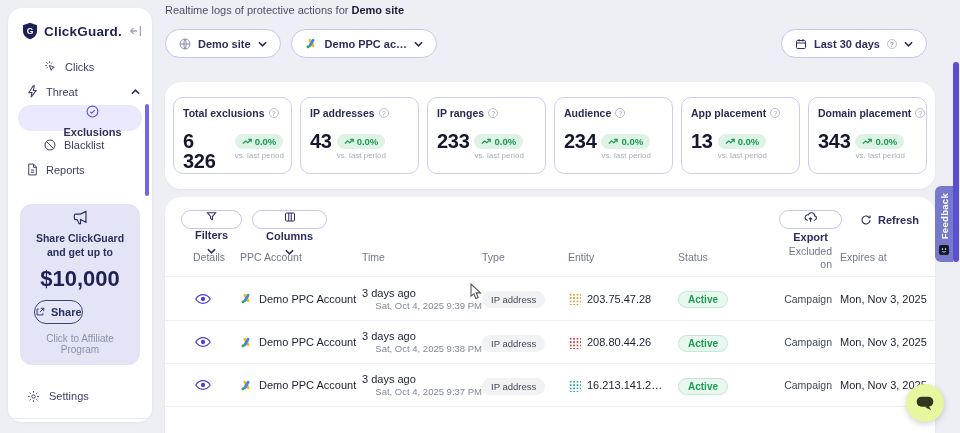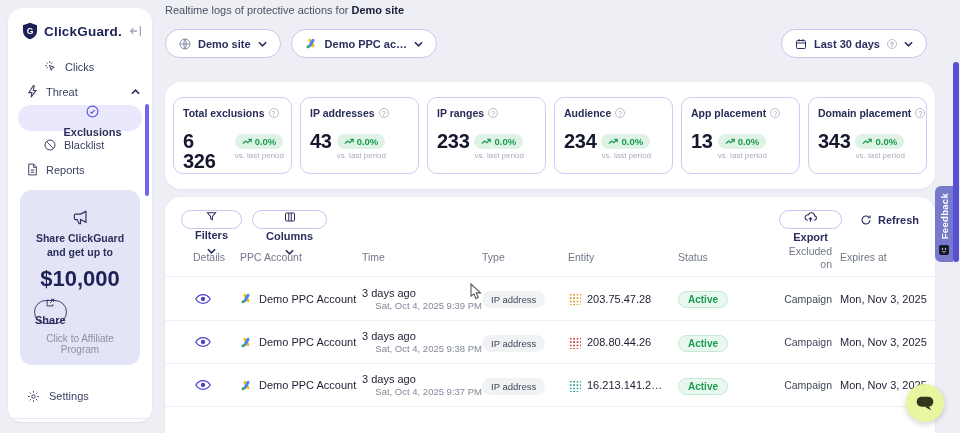--- a/index.html
+++ b/index.html
@@ -30,31 +30,31 @@
   .nav-item .grow { flex:1; }
   .nav-item.active {
     background:#e9e8fc; border-radius:14px; margin:1px 10px;
     padding-left:25px; height:26px; color:#2b2f5c; font-weight:600;flex-direction:column;
   }
   .sidebar-scrollthumb {
     position:absolute; right:3px; top:96px; width:4px; height:92px;
     background:#7165e8; border-radius:2px;
   }
   .promo {
-    margin:8px 12px 0; background:#e3e5f6; border-radius:12px;
-    padding:20px 8px 10px; text-align:center;
+    margin:22px 12px 0; background:#e3e5f6; border-radius:12px;
+    padding:6px 8px 10px; text-align:center;
   }
   .promo-icon { display:flex; justify-content:center; margin-bottom:6px; }
   .promo-line1 { font-size:10.5px; font-weight:600; color:#2b2f5c; line-height:1.35; padding:0 4px; }
   .promo-amount { font-size:22px; font-weight:700; color:#1e2156; margin:7px 0 8px; }
   .share-btn {
     display:flex; align-items:center; justify-content:center; gap:6px;
     margin:0 6px; height:24px; background:transparent;
     border:1px solid #3c4170; border-radius:13px;
-    font-family:inherit; font-size:11px; font-weight:600; color:#2b2f5c; cursor:pointer;flex-direction:column;
+    font-family:inherit; font-size:11px; font-weight:600; color:#2b2f5c; cursor:pointer;
   }
   .promo-affiliate { margin-top:9px; font-size:10px; color:#8b90a5; cursor:pointer; }
   .settings-row { display:flex; align-items:center; gap:9px; padding-left:19px; margin-top:20px; height:22px; font-size:11px; font-weight:500; color:#3a3f63; cursor:pointer; }
   .sidebar-divider { border-top:1px solid #e8e9ee; margin:11px 0 0; }
   .user-row { display:flex; align-items:center; gap:8px; padding:10px 10px 0 12px; cursor:pointer; }
 
   
   .subtitle { position:absolute; left:165px; top:4px; font-size:11px; color:#4a5064; }
   .subtitle b { color:#191d33; font-weight:700; }
   .selector-row {

